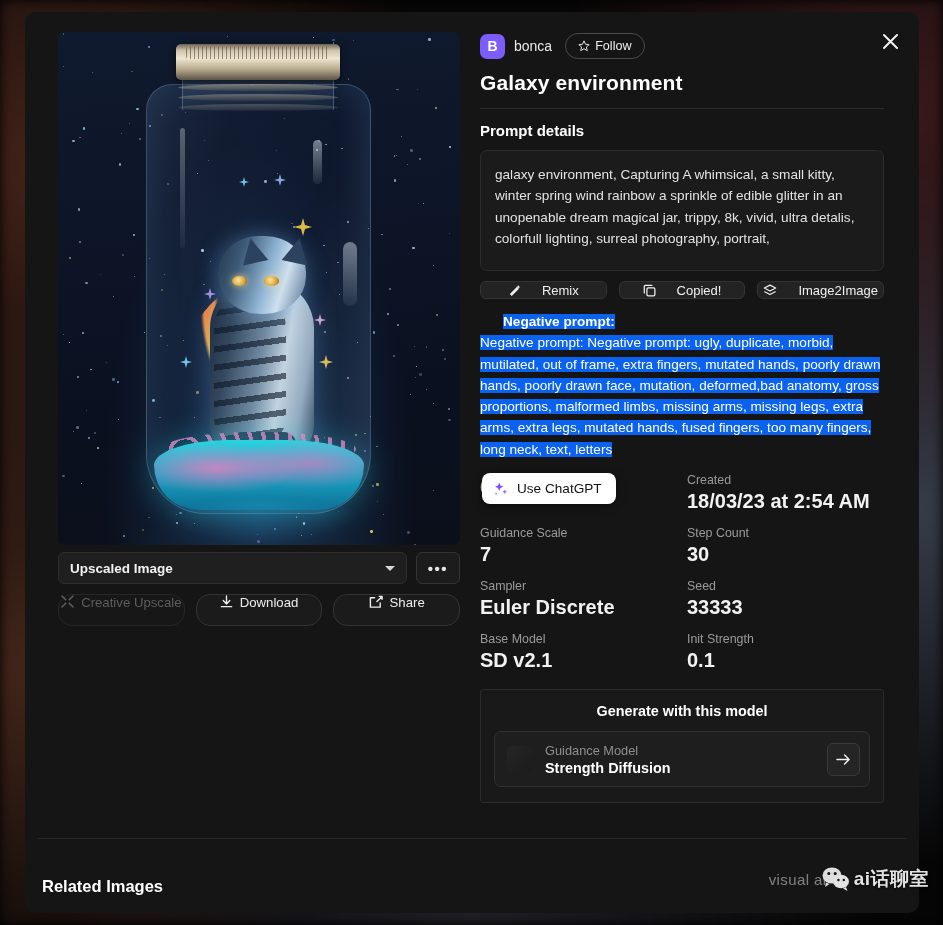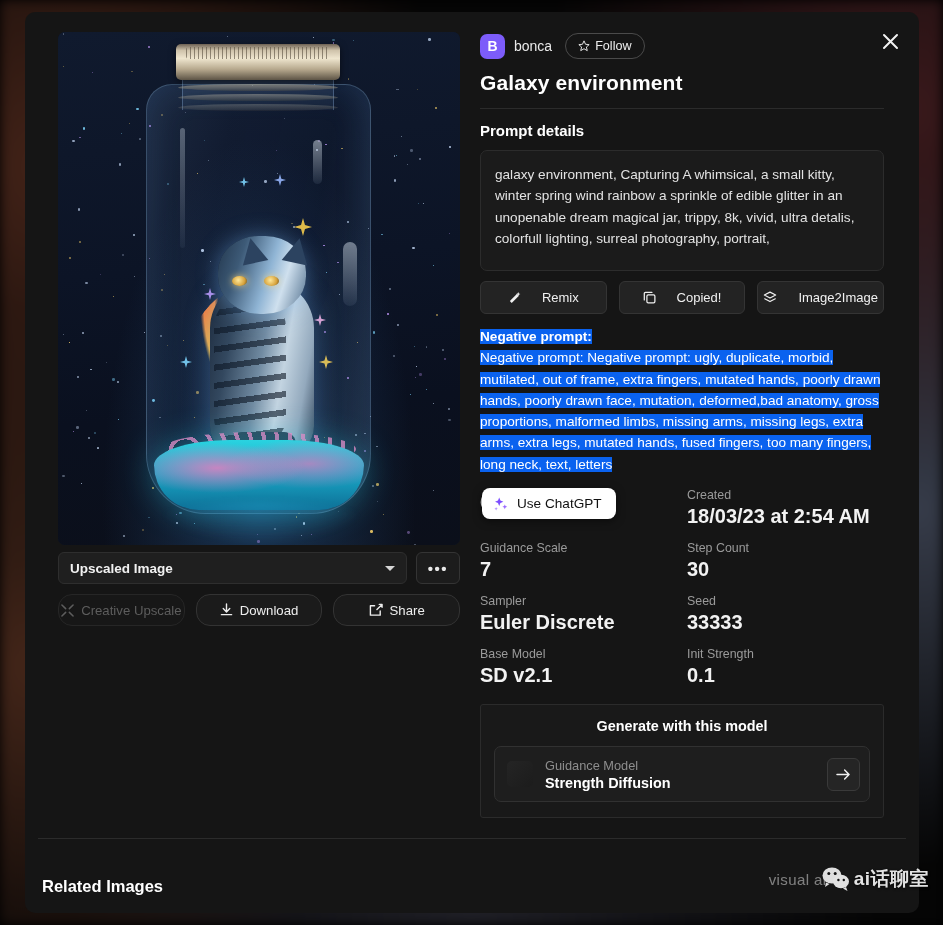--- a/index.html
+++ b/index.html
@@ -241,21 +241,21 @@
 
   .ctrl-row-2 { margin-top: 10px; gap: 11px; }
   .act-btn {
     flex: 1;
     height: 32px;
     background: #1b1b1b;
     border: 1px solid #333;
     border-radius: 14px;
     color: #ededed;
     font-size: 13.2px;
-    display: flex; align-items: center; justify-content: center; gap: 7px;
+    display: flex; justify-content: center; gap: 7px;
     cursor: pointer;
   }
   .act-btn.disabled { color: #5d5d5d; border-color: #262626; background: #171717; cursor: default; }
   .act-btn svg { flex: 0 0 auto; }
 
   
   .right-col { width: 404px; flex: 0 0 404px; position: relative; }
 
   .author-row { display: flex; align-items: center; gap: 9px; height: 28px; }
   .avatar {
@@ -303,36 +303,37 @@
     padding: 13px 14px 15px 14px;
     color: #e3e3e3;
     font-size: 13.6px;
     line-height: 21.4px;
     min-height: 121px;
   }
 
   .prompt-btns { margin-top: 10px; display: flex; gap: 12px; }
   .pbtn {
     flex: 1;
-    height: 33px;
+    height: 18px;
     background: #232323;
     border: 1px solid #343434;
     border-radius: 6px;
     color: #f0f0f0;
     font-size: 13px;
     display: flex; align-items: center; justify-content: center; gap: 21px;
     cursor: pointer;
   }
 
   .neg-wrap { margin-top: 12px; font-size: 13.6px; line-height: 21.3px; }
   .neg-label {
     font-weight: bold; color: #fff;
     background: #0a62ef;
     display: inline;
     box-decoration-break: clone;
+    margin-left: 23px;
     -webkit-box-decoration-break: clone;
   }
   .neg-text {
     color: #fff;
     background: #0a62ef;
     display: inline;
     box-decoration-break: clone;
     -webkit-box-decoration-break: clone;
   }
 

